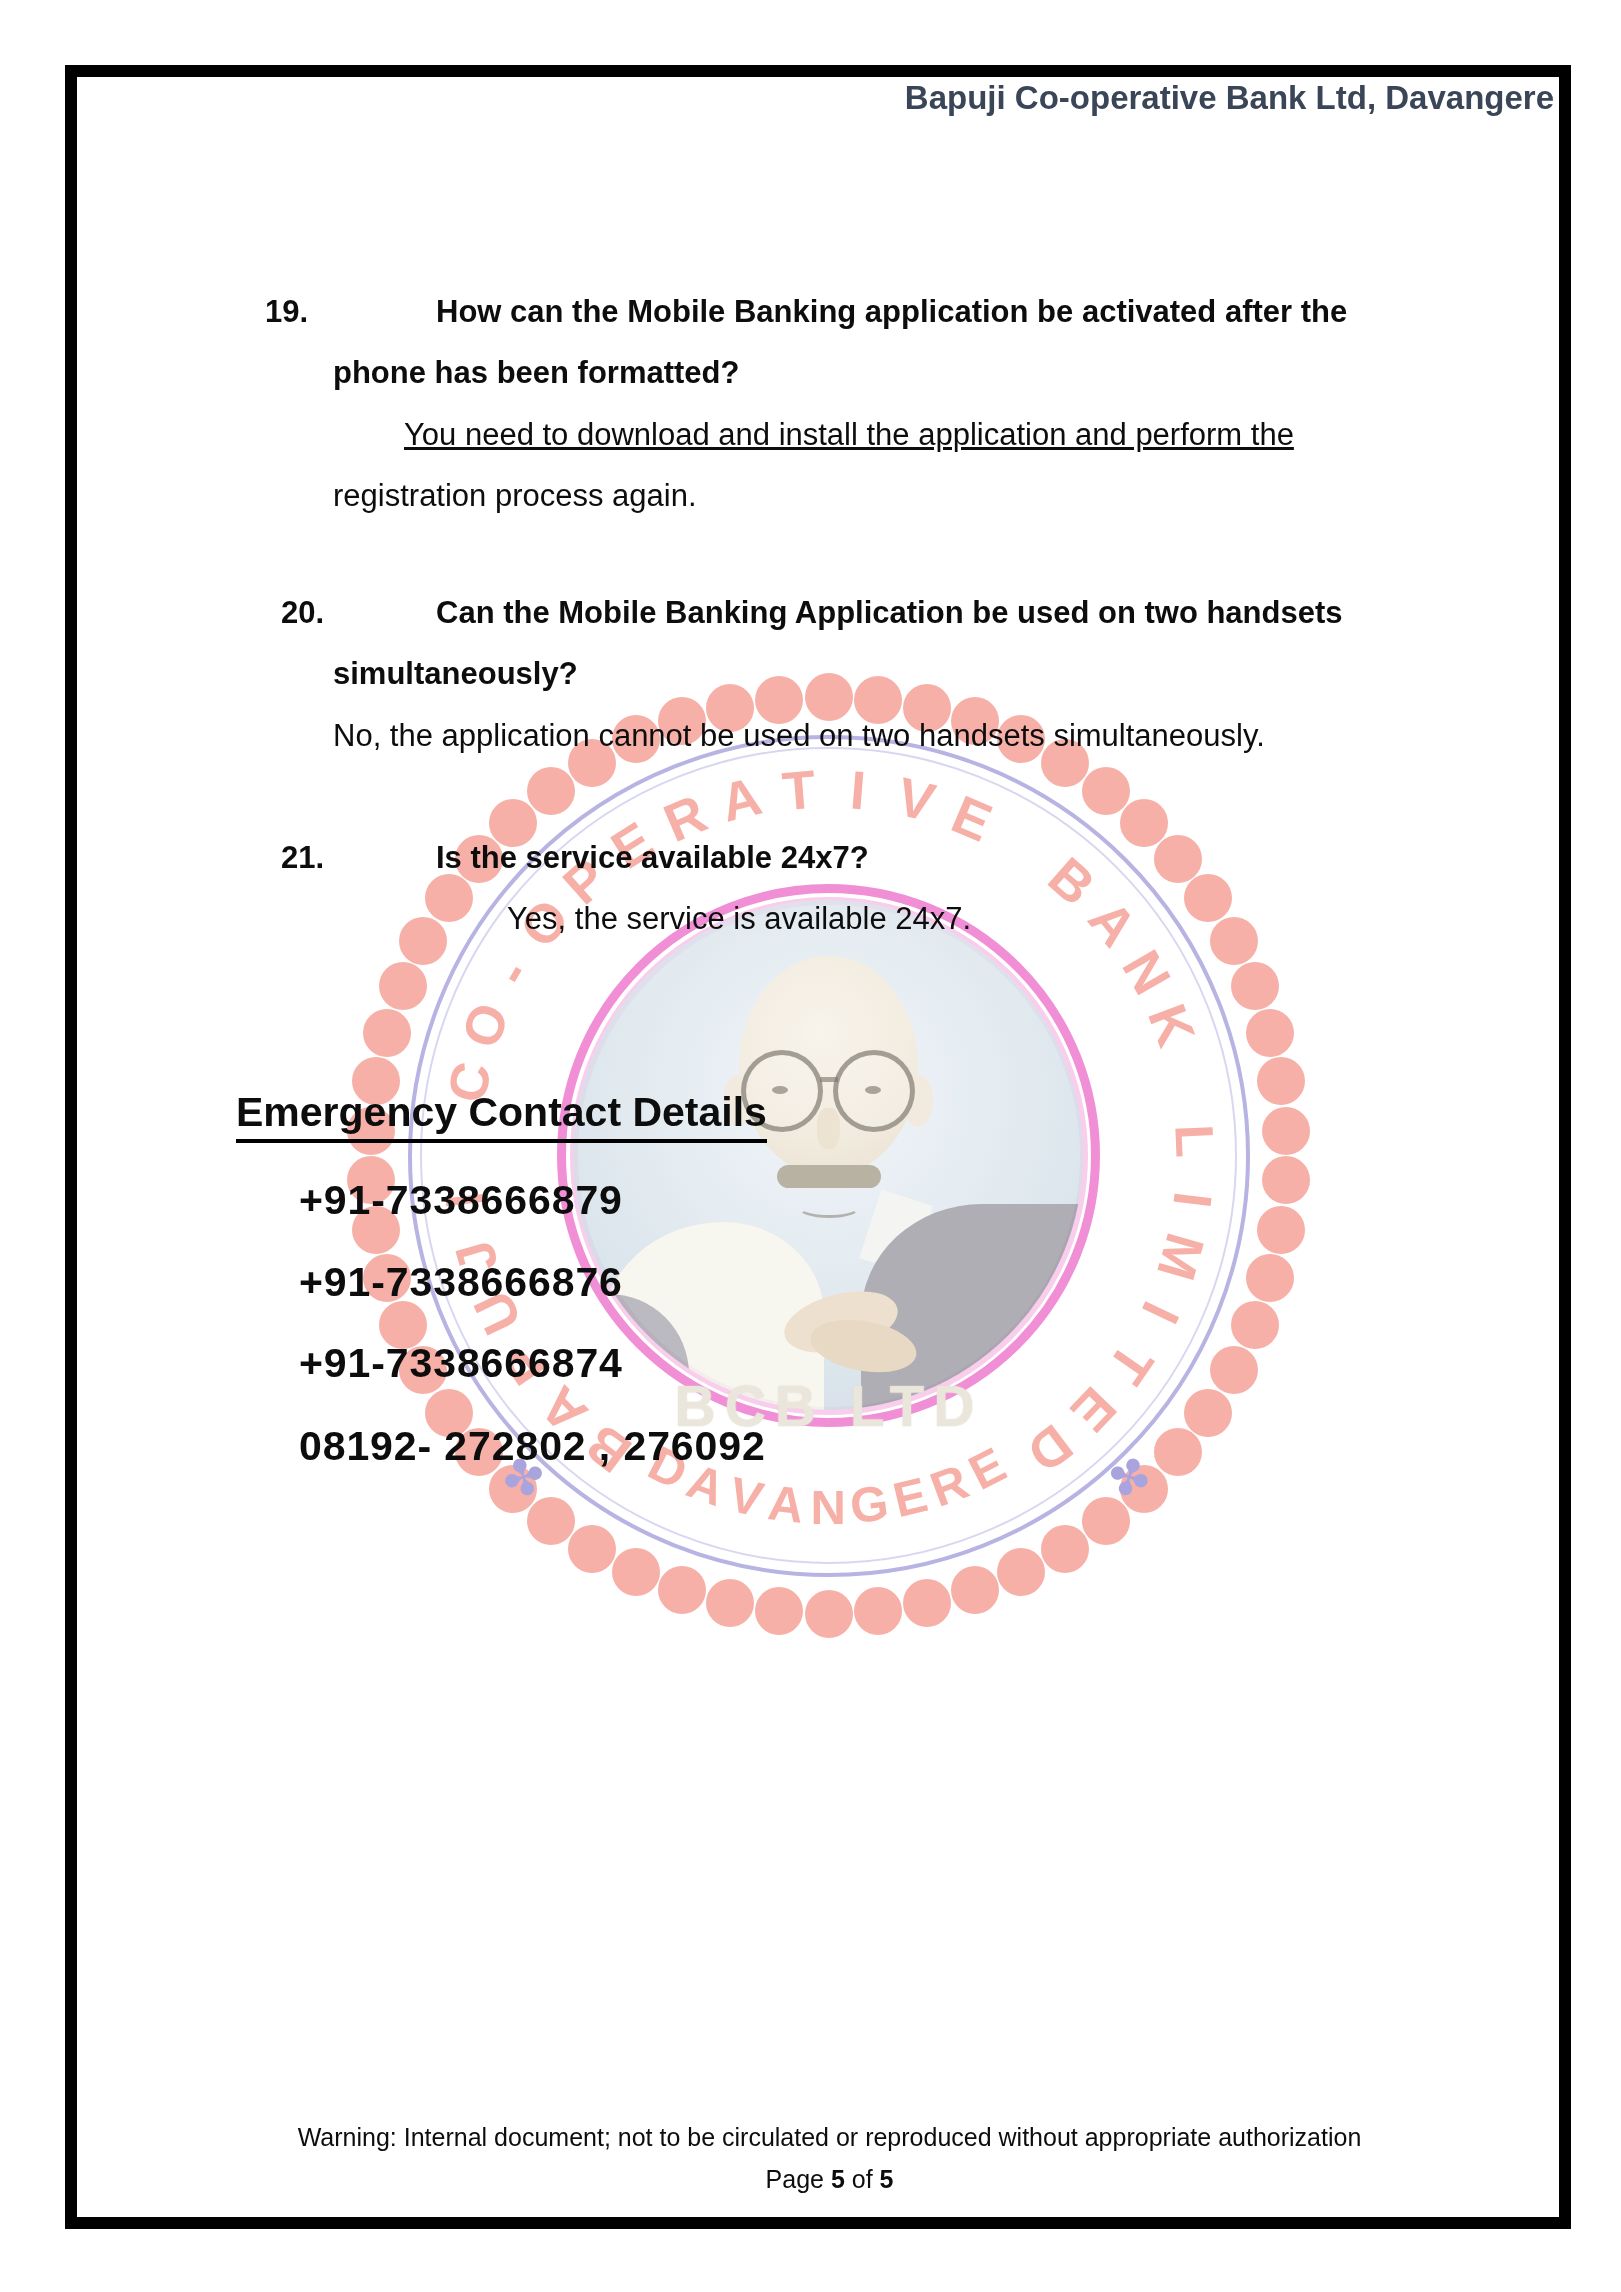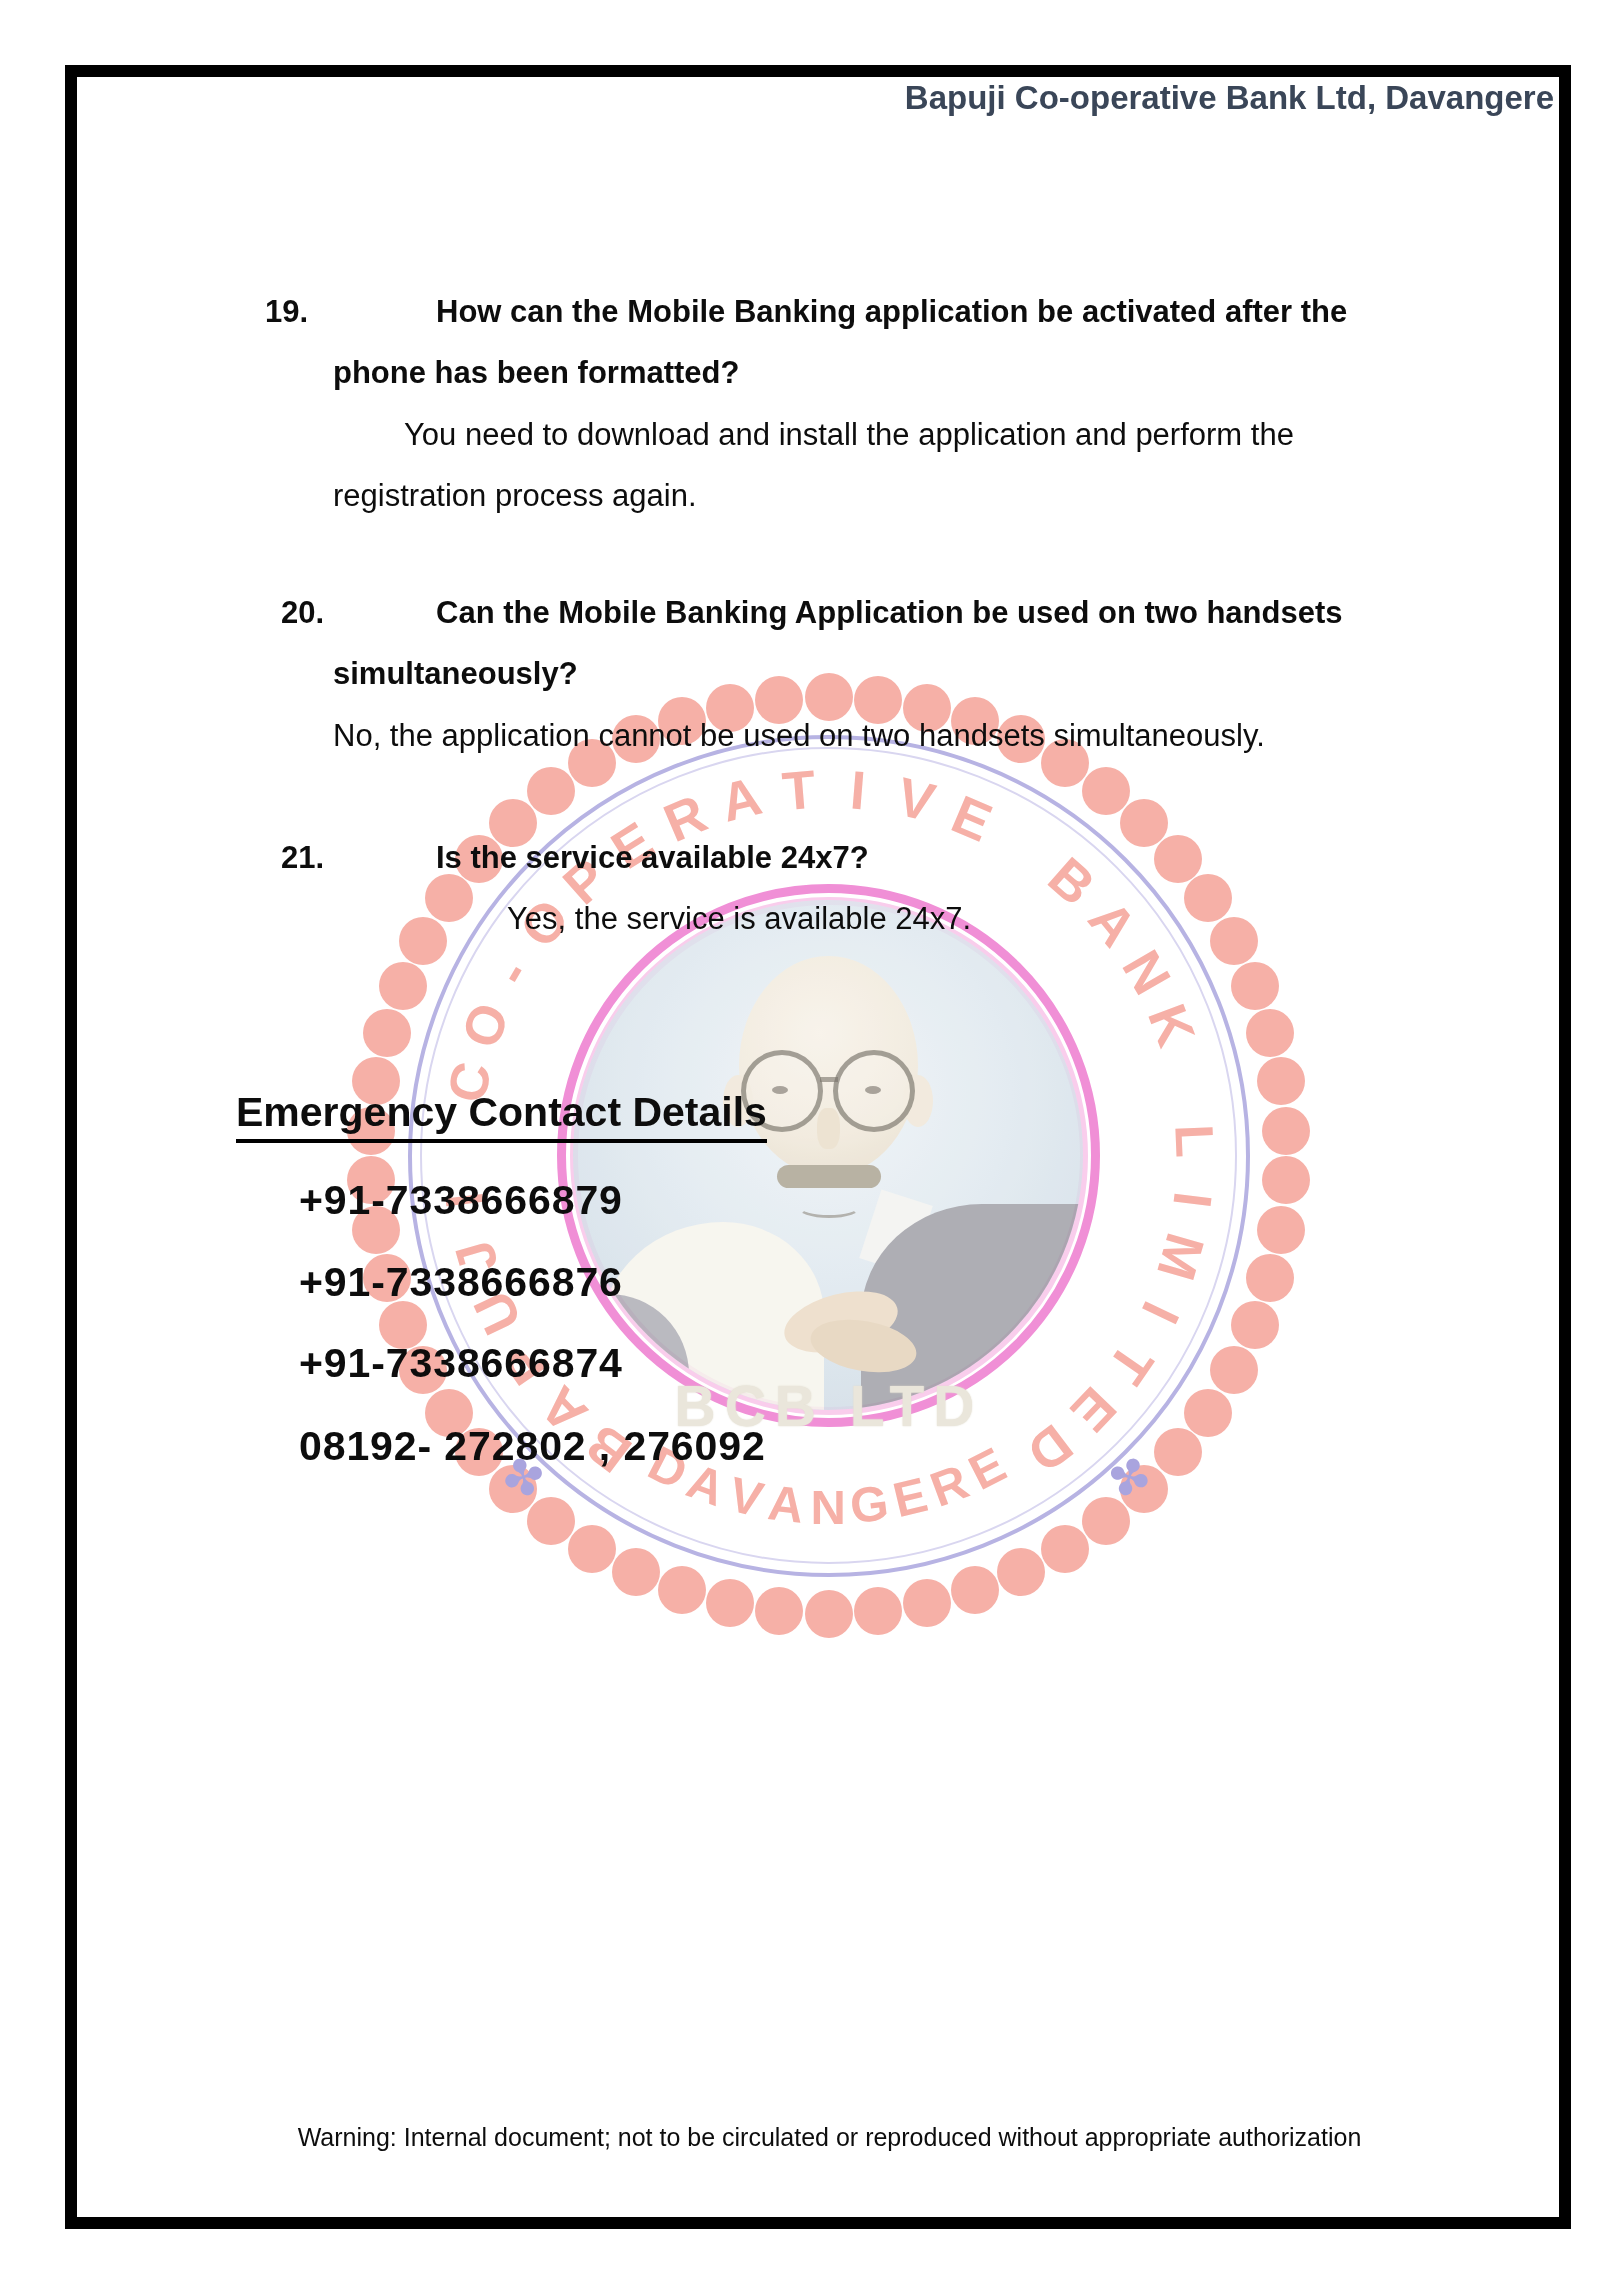--- a/index.html
+++ b/index.html
@@ -24,21 +24,21 @@
   .doc-title{position:absolute;top:79px;right:68px;font-size:33px;font-weight:bold;color:var(--title-color);letter-spacing:0px;}
 
   
   .content{position:absolute;inset:0;z-index:2;margin-left:37px;}
   .txt{position:absolute;color:var(--ink);font-size:31px;line-height:1.05;white-space:nowrap;}
   .b{font-weight:bold;}
 
   .q19-n{left:228px;top:296px;}
   .q19-l1{left:399px;top:296px;}
   .q19-l2{left:296px;top:357px;}
-  .q19-a1{left:367px;top:419px;}
+  .q19-a1{left:367px;top:419px;text-decoration:underline;}
   .q19-a2{left:296px;top:480px;text-align:center;}
 
   .q20-n{left:244px;top:597px;}
   .q20-l1{left:399px;top:597px;}
   .q20-l2{left:296px;top:658px;}
   .q20-a1{left:296px;top:720px;text-align:center;}
 
   .q21-n{left:244px;top:842px;}
   .q21-l1{left:399px;top:842px;}
   .q21-a1{left:470px;top:903px;}
@@ -254,15 +254,16 @@
     <div class="txt b q21-l1">Is the service available 24x7?</div>
     <div class="txt q21-a1">Yes, the service is available 24x7.</div>
 
     <div class="txt em-heading">Emergency Contact Details</div>
     <div class="txt ph ph-1">+91-7338666879</div>
     <div class="txt ph ph-2">+91-7338666876</div>
     <div class="txt ph ph-3">+91-7338666874</div>
     <div class="txt ph ph-4">08192- 272802 , 276092</div>
 
     <div class="txt footer-warning">Warning: Internal document; not to be circulated or reproduced without appropriate authorization</div>
+    <div class="txt footer-page"><span>Page </span><span class="b">5</span><span> of </span><span class="b">5</span></div>
   </div>
 </div>
 
 
 </body></html>

